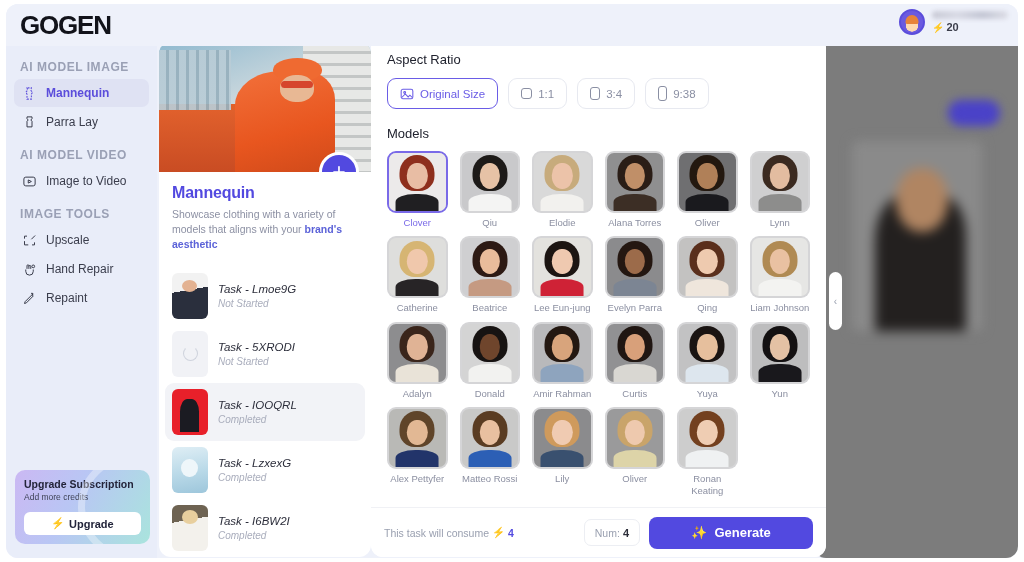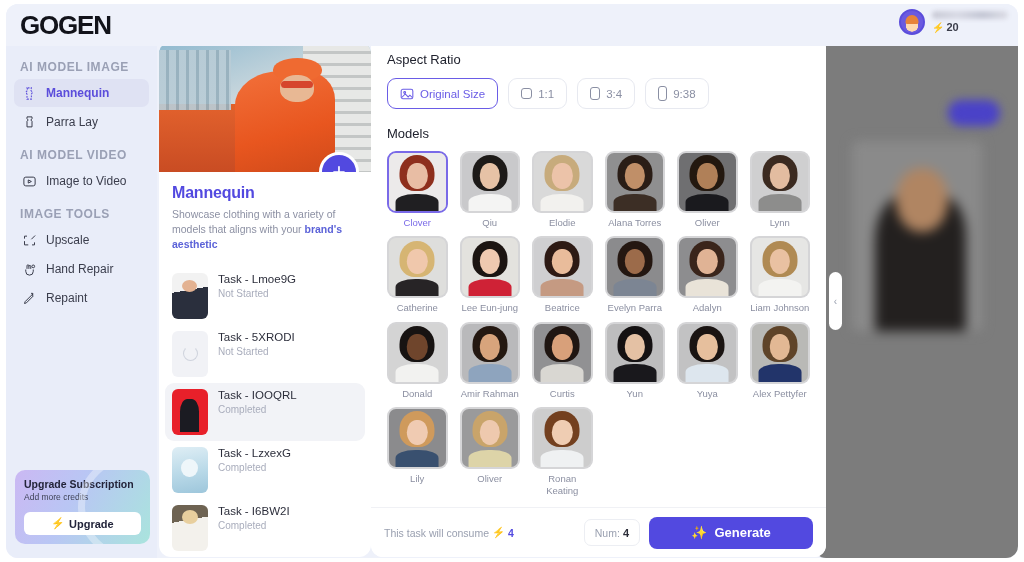--- a/index.html
+++ b/index.html
@@ -159,22 +159,22 @@
     display:flex;align-items:center;justify-content:center;
     color:#fff; font-size: 23px; line-height: 1; font-weight: 300;
     z-index: 3;
   }
   .card-body { padding: 12px 13px 0 13px; }
   .card-title { font-size: 16px; font-weight: 700; color: #5249e0; letter-spacing:-.2px; }
   .card-desc { font-size: 10.5px; color: #8c90a3; line-height: 1.45; margin-top: 5px; }
   .card-desc b { color: #5b62d8; font-weight: 600; }
   .task-list { margin-top: 14px; padding: 0 6px; }
   .task-row {
-    display: flex; align-items: flex-start; gap: 10px;
-    padding: 6px 7px; border-radius: 9px; cursor: pointer;
+    display: flex; align-items: center; gap: 10px;
+    padding: 6px 7px; border-radius: 9px; cursor: pointer; font-style: italic;
   }
   .task-row.selected { background: #f2f3f7; }
   .thumb {
     width: 36px; height: 46px; border-radius: 6px; flex: none;
     background: #eceef3; overflow: hidden; position: relative;
   }
   .thumb.t1 { background: linear-gradient(170deg,#f2f2f2 0 38%,#2a2f3d 38% 100%); }
   .thumb.t1::after{content:"";position:absolute;left:28%;top:16%;width:42%;height:26%;border-radius:50%;background:#e3b292;}
   .thumb.t2 { background:#f1f2f6; display:flex;align-items:center;justify-content:center; }
   .thumb.t2::after{content:"";width:13px;height:13px;border-radius:50%;border:1.6px solid #cfd3dd;border-top-color:transparent;}
@@ -524,65 +524,74 @@
               <div class="ph">
                 <div class="bg" style="background:#dededc"></div>
                 <div class="hair" style="background:#d6b573"></div>
                 <div class="skin" style="background:#f0c8ac"></div>
                 <div class="body" style="background:#272426"></div>
               </div>
               <div class="nm">Catherine</div>
             </div>
             <div class="model">
               <div class="ph">
+                <div class="bg" style="background:#cfcfd1"></div>
+                <div class="hair" style="background:#2d1a14"></div>
+                <div class="skin" style="background:#e9bc9b"></div>
+                <div class="body" style="background:#c59a82"></div>
+              </div>
+              <div class="nm">Beatrice</div>
+            </div>
+            <div class="model">
+              <div class="ph">
                 <div class="bg" style="background:#e3e2de"></div>
                 <div class="hair" style="background:#1c1512"></div>
                 <div class="skin" style="background:#efc9b0"></div>
                 <div class="body" style="background:#cf2236"></div>
               </div>
               <div class="nm">Lee Eun-jung</div>
             </div>
             <div class="model">
               <div class="ph">
-                <div class="bg" style="background:#cfcfd1"></div>
-                <div class="hair" style="background:#2d1a14"></div>
-                <div class="skin" style="background:#e9bc9b"></div>
-                <div class="body" style="background:#c59a82"></div>
-              </div>
-              <div class="nm">Beatrice</div>
-            </div>
-            <div class="model">
-              <div class="ph">
                 <div class="bg" style="background:#8b8b8d"></div>
                 <div class="hair" style="background:#241711"></div>
                 <div class="skin" style="background:#9c6b4a"></div>
                 <div class="body" style="background:#7c8593"></div>
               </div>
               <div class="nm">Evelyn Parra</div>
             </div>
             <div class="model">
               <div class="ph">
+                <div class="bg" style="background:#c3c2c1"></div>
+                <div class="hair" style="background:#5a2f1c"></div>
+                <div class="skin" style="background:#eecaaf"></div>
+                <div class="body" style="background:#efe6dc"></div>
+              </div>
+              <div class="nm">Qing</div>
+            </div>
+            <div class="model">
+              <div class="ph">
+                <div class="bg" style="background:#e6e6e4"></div>
+                <div class="hair" style="background:#b08a53"></div>
+                <div class="skin" style="background:#e9c1a2"></div>
+                <div class="body" style="background:#f3f3f1"></div>
+              </div>
+              <div class="nm">Liam Johnson</div>
+            </div>
+            <div class="model">
+              <div class="ph">
                 <div class="bg" style="background:#8d8d8f"></div>
                 <div class="hair" style="background:#3a251b"></div>
                 <div class="skin" style="background:#e0b395"></div>
                 <div class="body" style="background:#e9e3d8"></div>
               </div>
               <div class="nm">Adalyn</div>
             </div>
             <div class="model">
               <div class="ph">
-                <div class="bg" style="background:#e6e6e4"></div>
-                <div class="hair" style="background:#b08a53"></div>
-                <div class="skin" style="background:#e9c1a2"></div>
-                <div class="body" style="background:#f3f3f1"></div>
-              </div>
-              <div class="nm">Liam Johnson</div>
-            </div>
-            <div class="model">
-              <div class="ph">
                 <div class="bg" style="background:#d4d4d4"></div>
                 <div class="hair" style="background:#171312"></div>
                 <div class="skin" style="background:#6f452c"></div>
                 <div class="body" style="background:#f2f2f0"></div>
               </div>
               <div class="nm">Donald</div>
             </div>
             <div class="model">
               <div class="ph">
                 <div class="bg" style="background:#b9b9bb"></div>
@@ -596,44 +605,53 @@
               <div class="ph">
                 <div class="bg" style="background:#919193"></div>
                 <div class="hair" style="background:#201612"></div>
                 <div class="skin" style="background:#d8a07a"></div>
                 <div class="body" style="background:#d9d7d2"></div>
               </div>
               <div class="nm">Curtis</div>
             </div>
             <div class="model">
               <div class="ph">
+                <div class="bg" style="background:#c2c2c3"></div>
+                <div class="hair" style="background:#1a1412"></div>
+                <div class="skin" style="background:#e6bf9d"></div>
+                <div class="body" style="background:#dde6ee"></div>
+              </div>
+              <div class="nm">Yuya</div>
+            </div>
+            <div class="model">
+              <div class="ph">
                 <div class="bg" style="background:#bdbdbe"></div>
                 <div class="hair" style="background:#141112"></div>
                 <div class="skin" style="background:#e4c1a4"></div>
                 <div class="body" style="background:#19181c"></div>
               </div>
               <div class="nm">Yun</div>
             </div>
             <div class="model">
               <div class="ph">
-                <div class="bg" style="background:#c2c2c3"></div>
-                <div class="hair" style="background:#1a1412"></div>
-                <div class="skin" style="background:#e6bf9d"></div>
-                <div class="body" style="background:#dde6ee"></div>
-              </div>
-              <div class="nm">Yuya</div>
-            </div>
-            <div class="model">
-              <div class="ph">
                 <div class="bg" style="background:#b9b9b6"></div>
                 <div class="hair" style="background:#5f4429"></div>
                 <div class="skin" style="background:#e2b894"></div>
                 <div class="body" style="background:#22346a"></div>
               </div>
               <div class="nm">Alex Pettyfer</div>
+            </div>
+            <div class="model">
+              <div class="ph">
+                <div class="bg" style="background:#c9c9c8"></div>
+                <div class="hair" style="background:#5a3c22"></div>
+                <div class="skin" style="background:#e9c0a0"></div>
+                <div class="body" style="background:#2c5fb5"></div>
+              </div>
+              <div class="nm">Matteo Rossi</div>
             </div>
             <div class="model">
               <div class="ph">
                 <div class="bg" style="background:#8b8b8d"></div>
                 <div class="hair" style="background:#cf9a5c"></div>
                 <div class="skin" style="background:#f0cbb2"></div>
                 <div class="body" style="background:#39506f"></div>
               </div>
               <div class="nm">Lily</div>
             </div>

